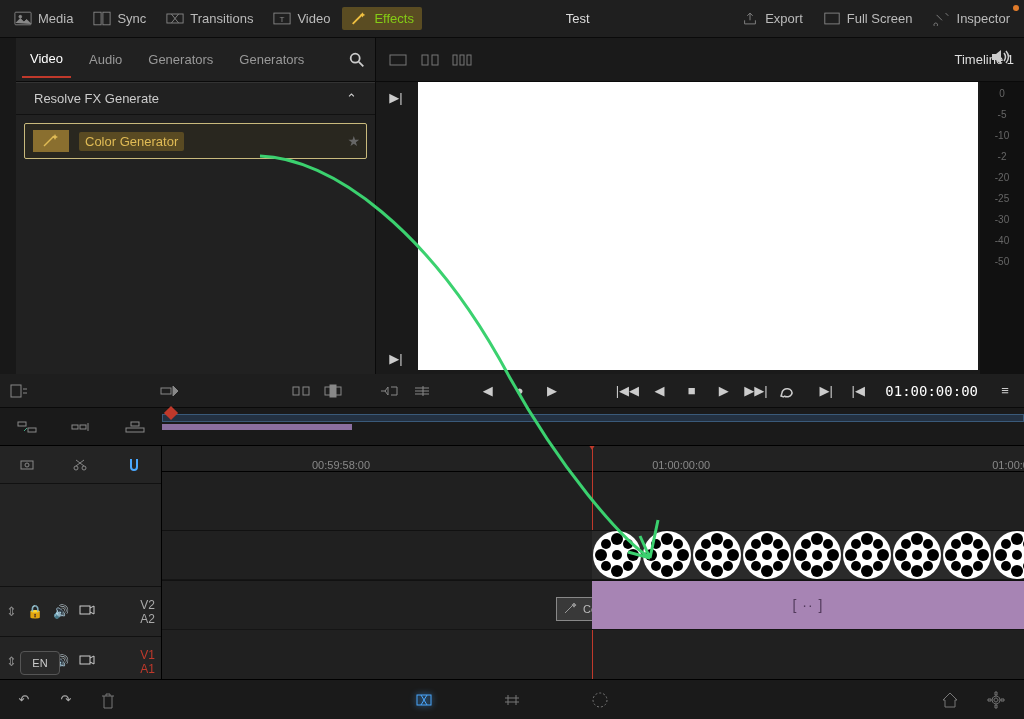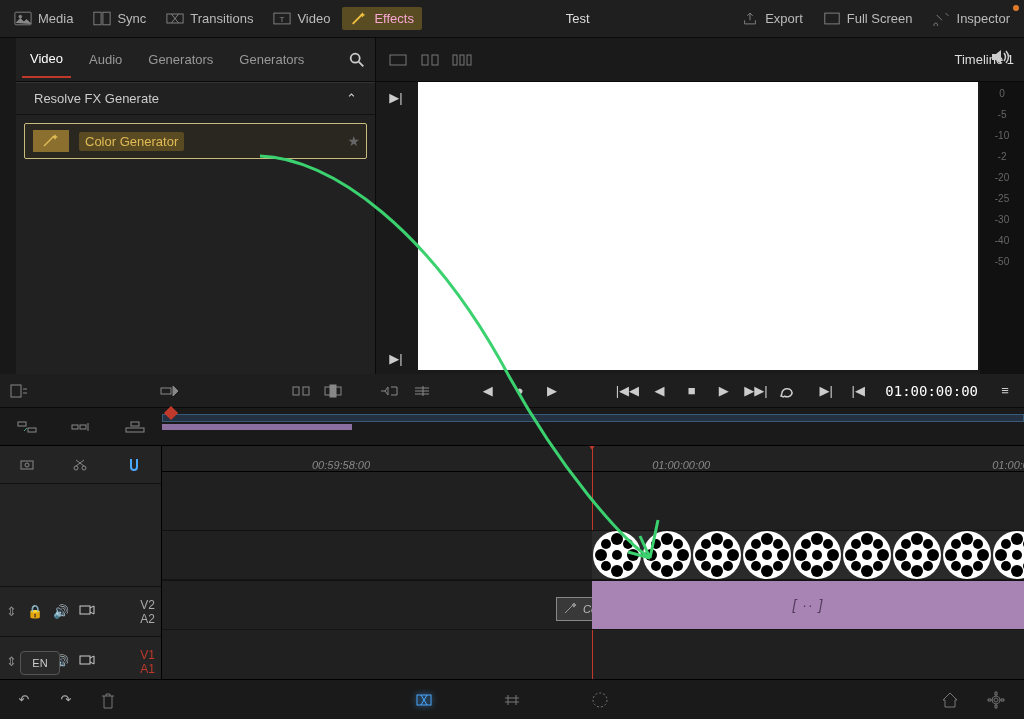--- a/index.html
+++ b/index.html
@@ -12,21 +12,21 @@
   .topbar {
     display: flex; align-items: center; height: 38px;
     background: #1f1f1f; border-bottom: 1px solid #0a0a0a;
     padding: 0 6px; gap: 4px;
   }
   .tbtn {
     display: flex; align-items: center; gap: 6px;
     padding: 4px 8px; color: #bbb; cursor: pointer;
     border-radius: 2px;
   }
-  .tbtn.active { background: rgba(200,160,40,0.35); color: #f9a8d4; }
+  .tbtn.active { background: rgba(200,160,40,0.35); color: #84cc16; }
   .tbtn.active svg { stroke: #f0c040; fill: #f0c040; }
   .tcenter { flex: 1; text-align: center; color: #ddd; }
   .tbtn svg { width: 18px; height: 15px; stroke:#888; fill:#888; }
   .orange-dot { width:6px; height:6px; background:#e07b2a; border-radius:50%; position:absolute; top:5px; right:5px; }
 
   .layout { display:flex; height: 336px; }
   .effects-panel { width: 360px; background:#212121; border-right:1px solid #0a0a0a; display:flex; flex-direction:column;margin-left:16px; }
   .effects-tabs { display:flex; align-items:center; height:44px; border-bottom:1px solid #0a0a0a; padding:0 6px; gap:10px; }
   .effects-tabs .tab { padding: 10px 8px; color:#999; cursor:pointer; }
   .effects-tabs .tab.active { color:#fff; border-bottom:2px solid #c0392b; }
@@ -93,21 +93,21 @@
   .tl-left .toolrow { display:flex; align-items:center; justify-content:space-around; height:38px; border-bottom:1px solid #111; }
   .tl-left .toolrow .on { color:#4aa8ff; }
   .track-headers { flex:1; display:flex; flex-direction:column; justify-content:flex-end; }
   .track-h {
     height:34px; display:flex; align-items:center; padding:0 6px;
     border-top:1px solid #111; gap:10px;
   }
   .track-h.v2a2 { height:50px; }
   .tlabel { width:22px; text-align:right; font-size:12px; }
   .tlabel.red { color:#c0392b; }
-  .tl-body { flex:1; position:relative; overflow:hidden;font-style:italic; }
+  .tl-body { flex:1; position:relative; overflow:hidden; }
   .ruler {
     height:26px; background:#222; display:flex; align-items:flex-end;
     padding-left:150px; gap:282px; font-size:11px; color:#888;
     border-bottom:1px solid #000;
   }
   .ruler .tick { position:relative; }
   .playhead {
     position:absolute; top:0; bottom:0; width:1px; background:#c0392b;
     left:430px;
   }

